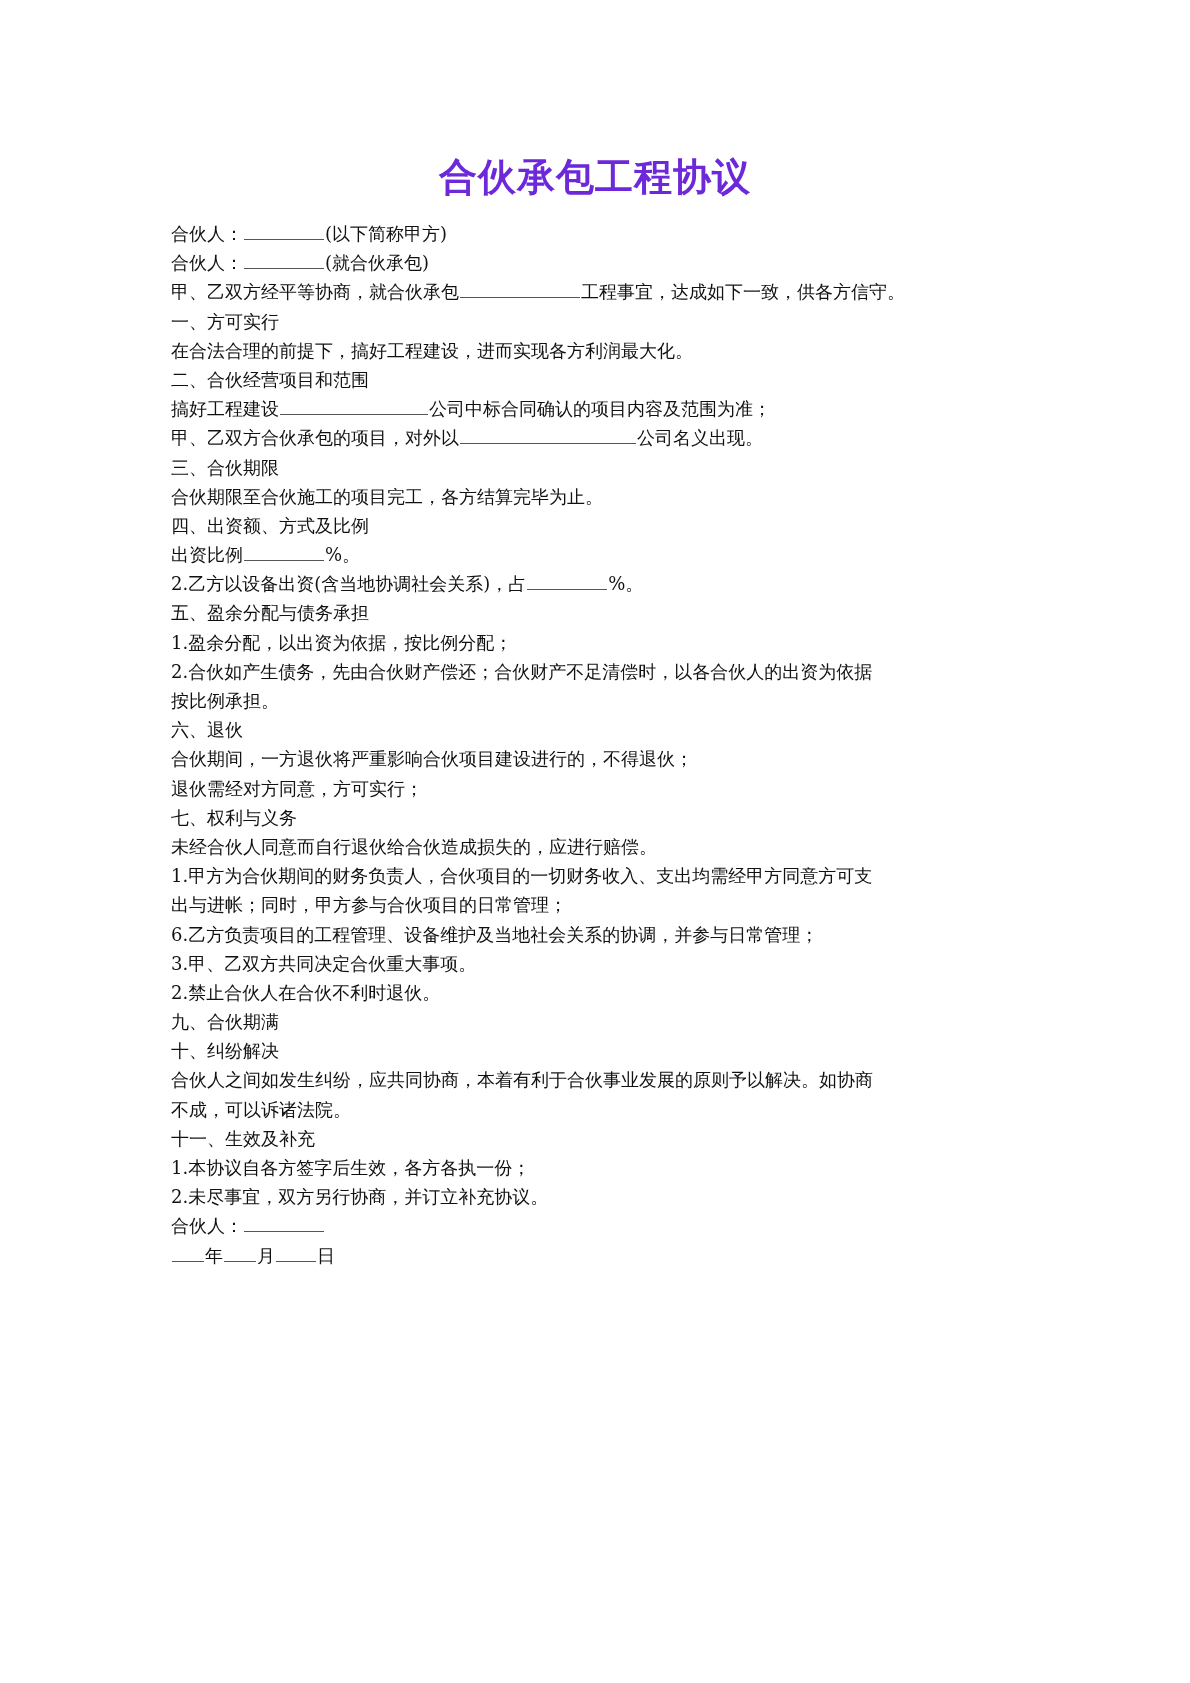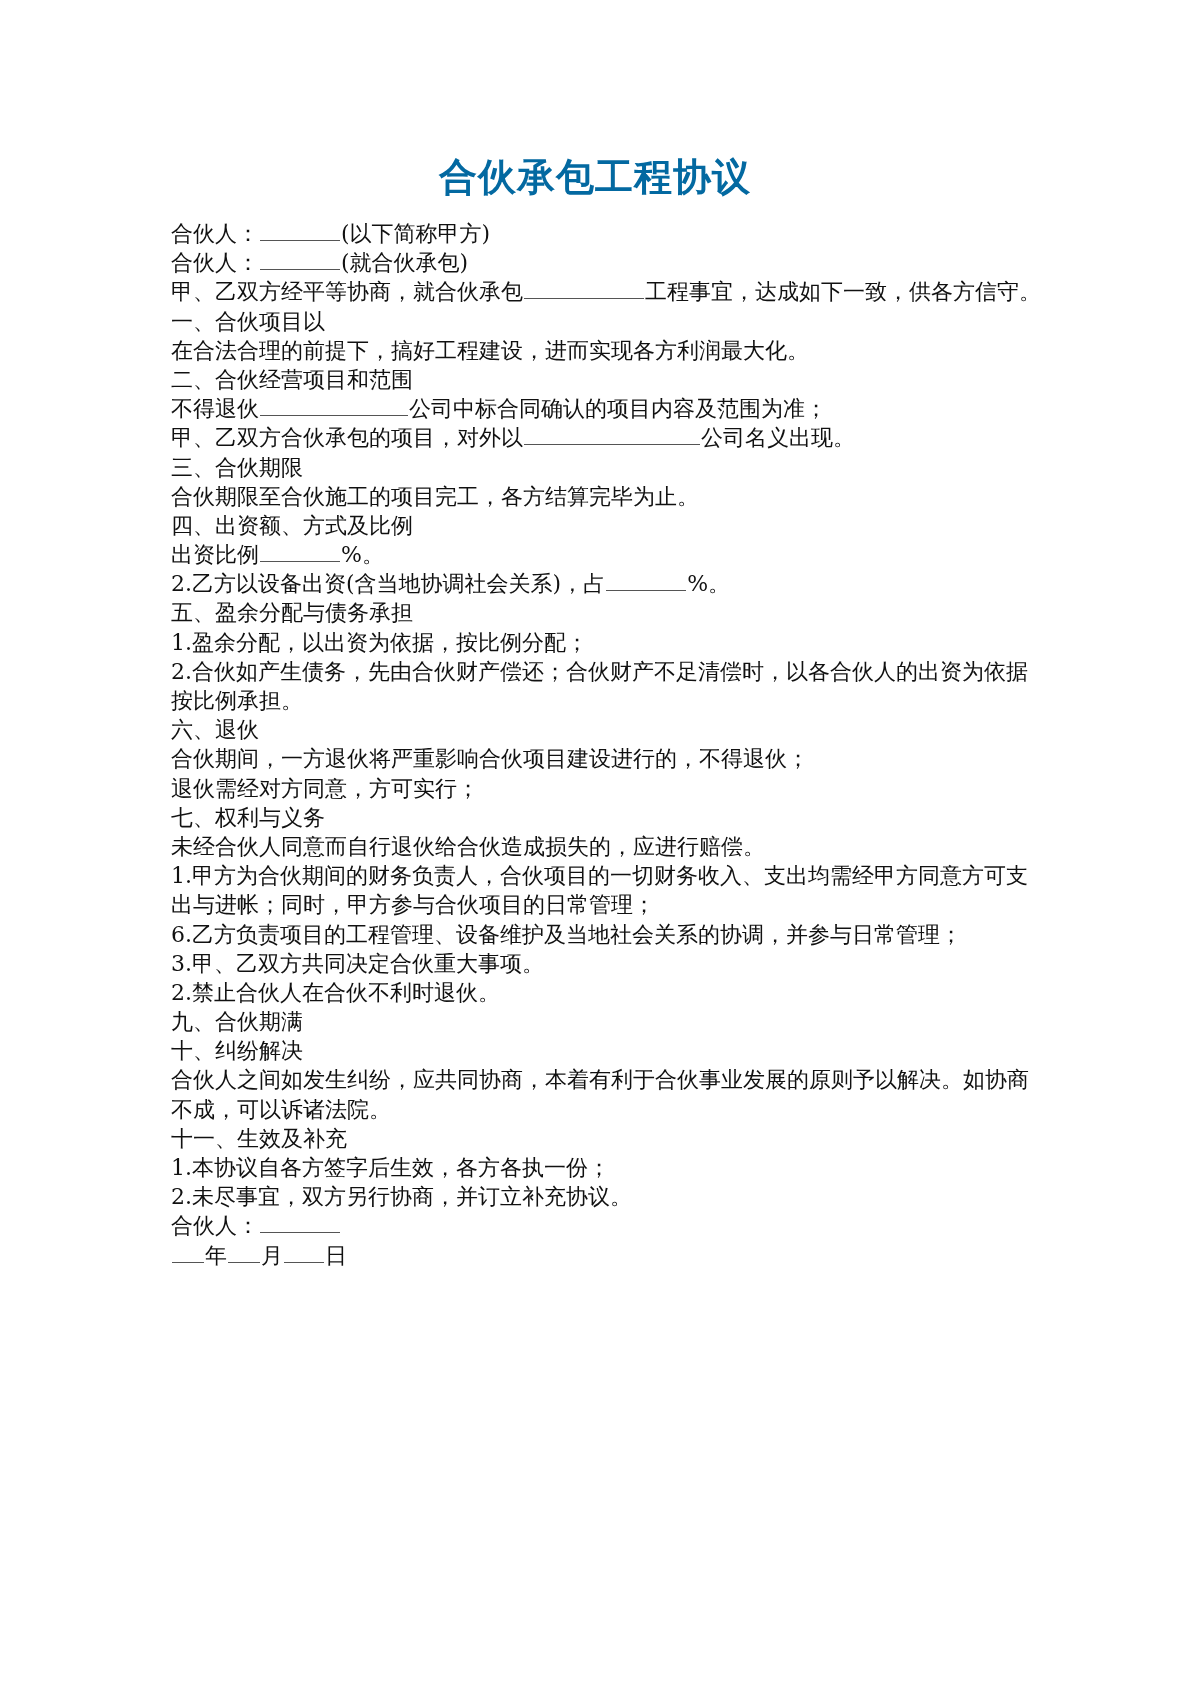--- a/index.html
+++ b/index.html
@@ -7,25 +7,25 @@
       width: 1190px; height: 1683px; position: relative; overflow: hidden;
       font-family: "DejaVu Serif", "Liberation Serif", serif;
       color: #111111;
     }
     .page {
       position: absolute; left: 0; top: 0; width: 1190px; height: 1683px;
     }
     .title {
       position: absolute; left: 0; width: 1190px; top: 153px;
       text-align: center; font-size: 38px; font-weight: bold; line-height: 48px;
-      letter-spacing: 1px; color: #0369a1;
+      letter-spacing: 1px; color: #6d28d9;
     }
     .body {
       position: absolute; left: 171px; top: 219px; width: 850px;
-      font-size: 22px; line-height: 29.2px;
+      font-size: 18px; line-height: 29.2px;
     }
     .line { white-space: nowrap; height: 29.2px; }
     .blank { display: inline-block; border-bottom: 1px solid #555; height: 18px; vertical-align: baseline; margin: 0 1px; }
     .w8 { width: 80px; }
     .w12 { width: 120px; }
     .w16 { width: 148px; }
     .w18 { width: 176px; }
     .w3 { width: 32px; }
     .w4 { width: 40px; }
   </style>
@@ -39,26 +39,26 @@
     <div class="line">
       <span>合伙人：</span><span class="blank w8"></span><span>(以下简称甲方)</span>
     </div>
     <div class="line">
       <span>合伙人：</span><span class="blank w8"></span><span>(就合伙承包)</span>
     </div>
     <div class="line">
       <span>甲、乙双方经平等协商，就合伙承包</span><span class="blank w12"></span><span>工程事宜，达成如下一致，供各方信守。</span>
     </div>
 
-    <div class="line">一、合伙项目以</div>
+    <div class="line">一、方可实行</div>
     <div class="line">在合法合理的前提下，搞好工程建设，进而实现各方利润最大化。</div>
 
     <div class="line">二、合伙经营项目和范围</div>
     <div class="line">
-      <span>不得退伙</span><span class="blank w16"></span><span>公司中标合同确认的项目内容及范围为准；</span>
+      <span>搞好工程建设</span><span class="blank w16"></span><span>公司中标合同确认的项目内容及范围为准；</span>
     </div>
     <div class="line">
       <span>甲、乙双方合伙承包的项目，对外以</span><span class="blank w18"></span><span>公司名义出现。</span>
     </div>
 
     <div class="line">三、合伙期限</div>
     <div class="line">合伙期限至合伙施工的项目完工，各方结算完毕为止。</div>
 
     <div class="line">四、出资额、方式及比例</div>
     <div class="line">

